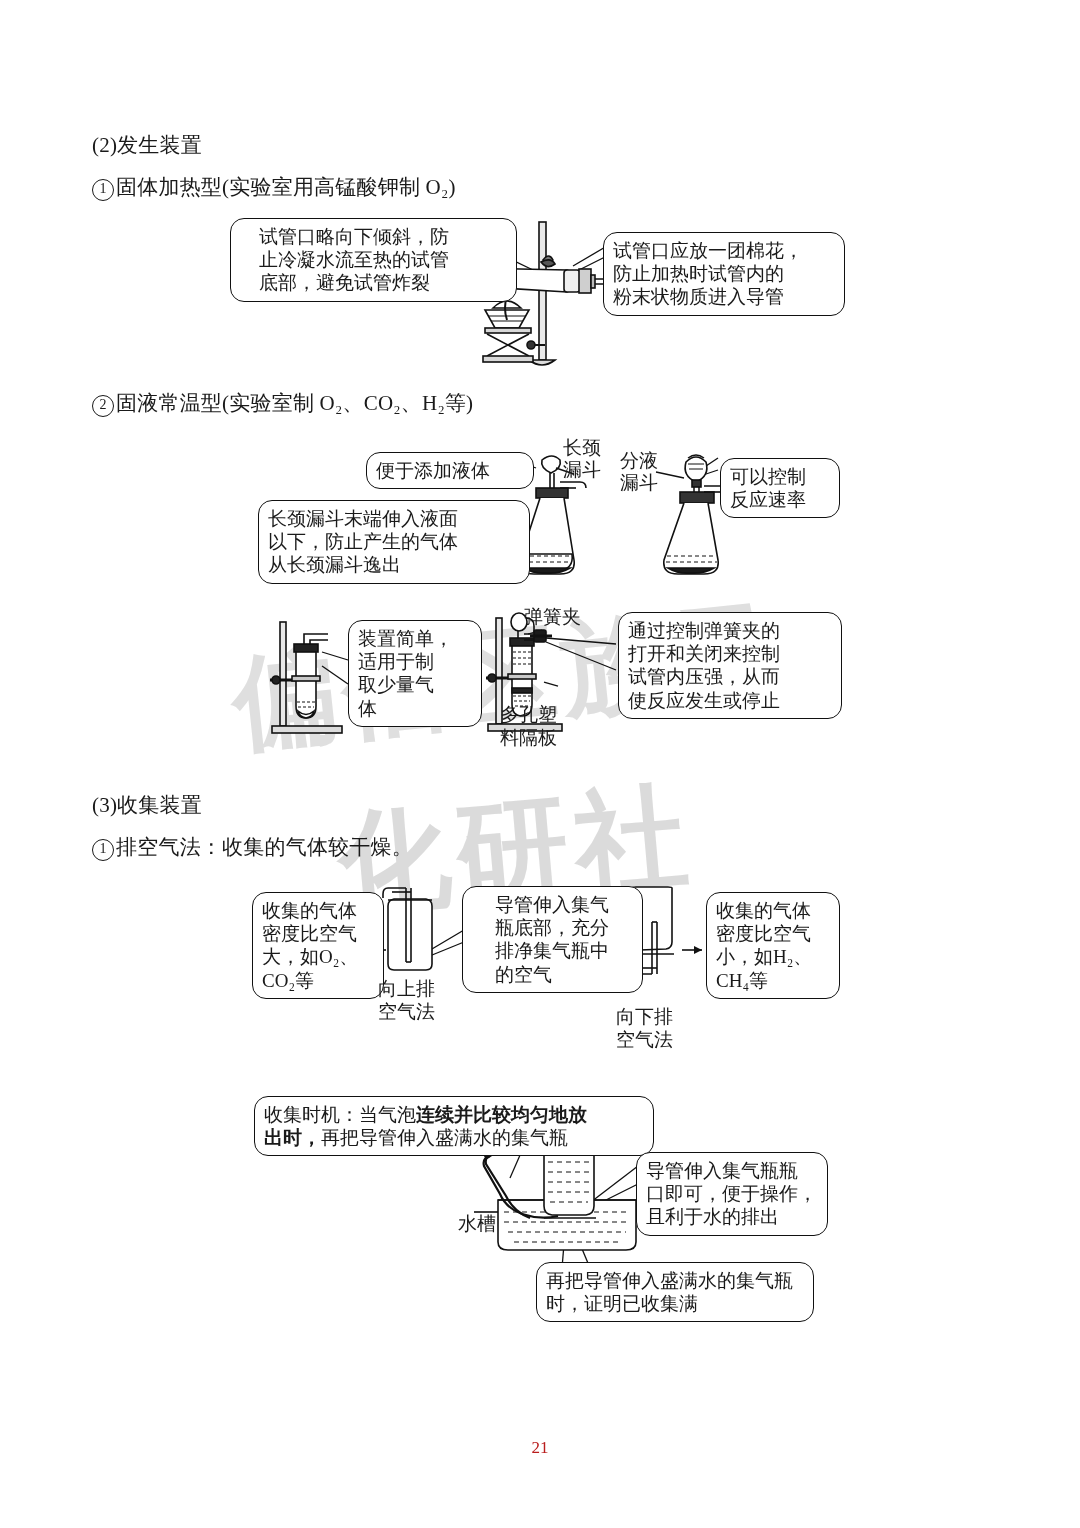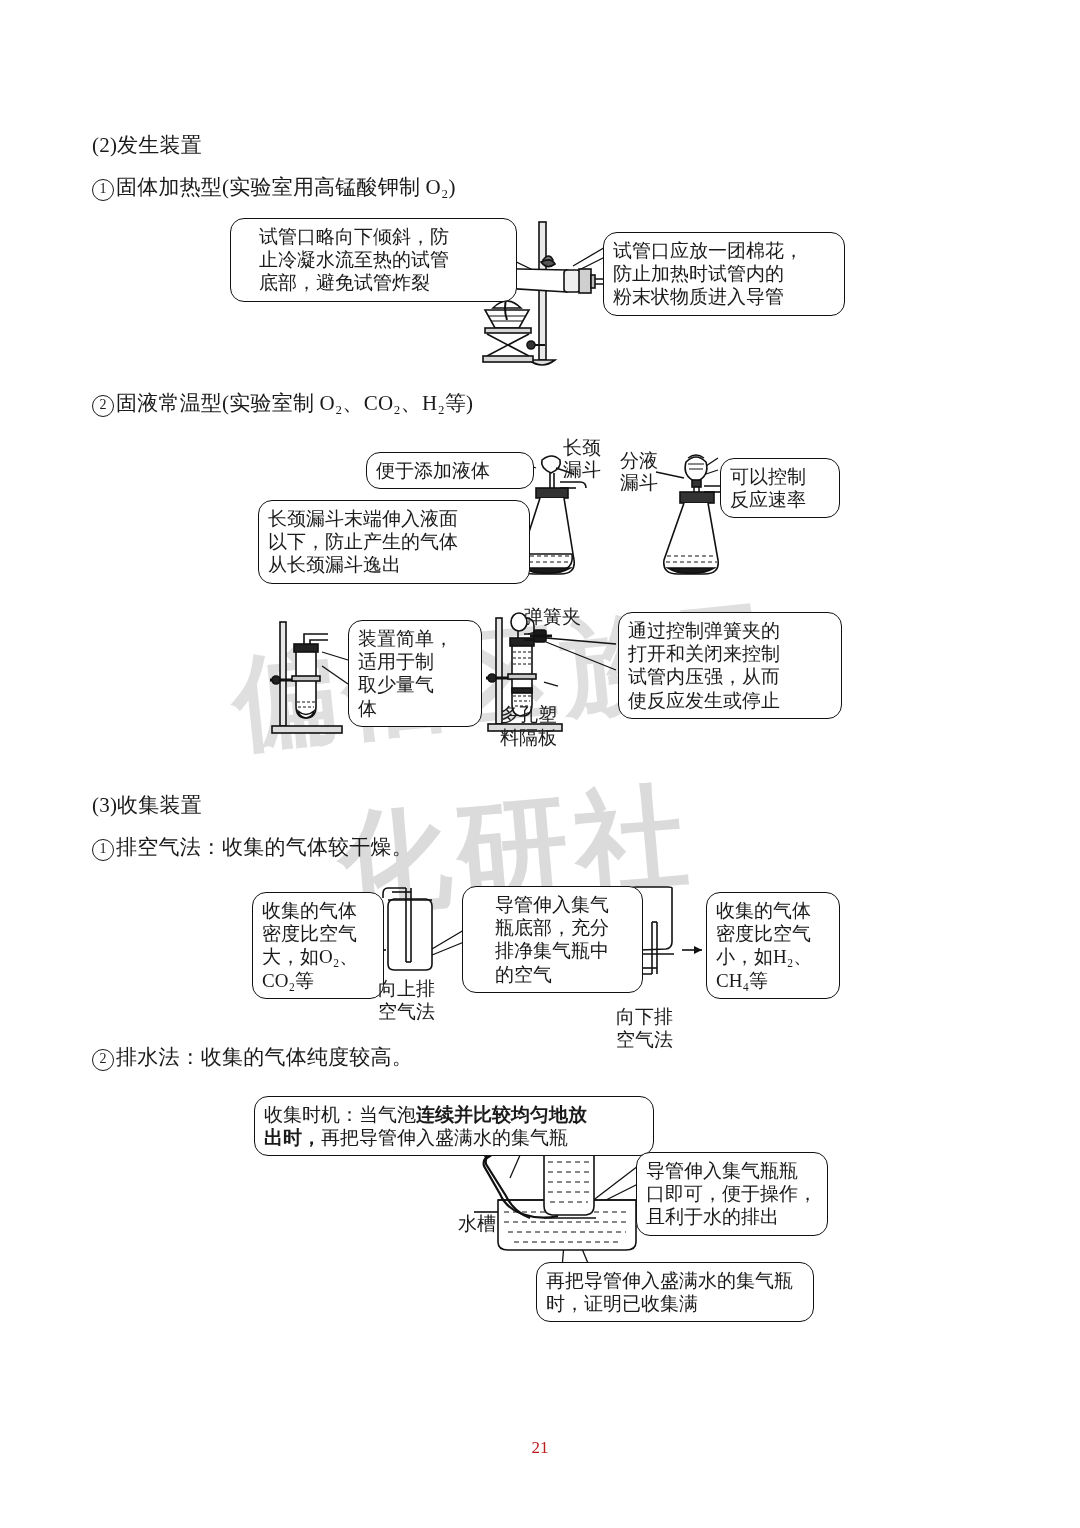--- a/index.html
+++ b/index.html
@@ -389,23 +389,20 @@
       <path d="M26,70 L68,70" stroke-width="1.6"></path>
 
       <path d="M46,90 L46,38" stroke-width="1.6"></path>
       <path d="M51,90 L51,38" stroke-width="1.6"></path>
       <path d="M46,90 L24,90 q-5,0 -5,-6 L19,76" stroke-width="1.6"></path>
       <path d="M51,84 L28,84" stroke-width="1.6"></path>
       <path d="M46,38 L51,38" stroke-width="1.6"></path>
     </svg>
   </div>
 
-  <div class="body-line" style="left:92px; top:1042px;">
-    <span class="circ">2</span><span>排水法：收集的气体纯度较高。</span>
-  </div>
 
   <div class="callout" style="left:254px; top:1096px; width:380px;">
     <div>
       <span>收集时机：当气泡</span><b>连续并比较均匀地放</b>
     </div>
     <div>
       <b>出时，</b><span>再把导管伸入盛满水的集气瓶</span>
     </div>
   </div>
 

